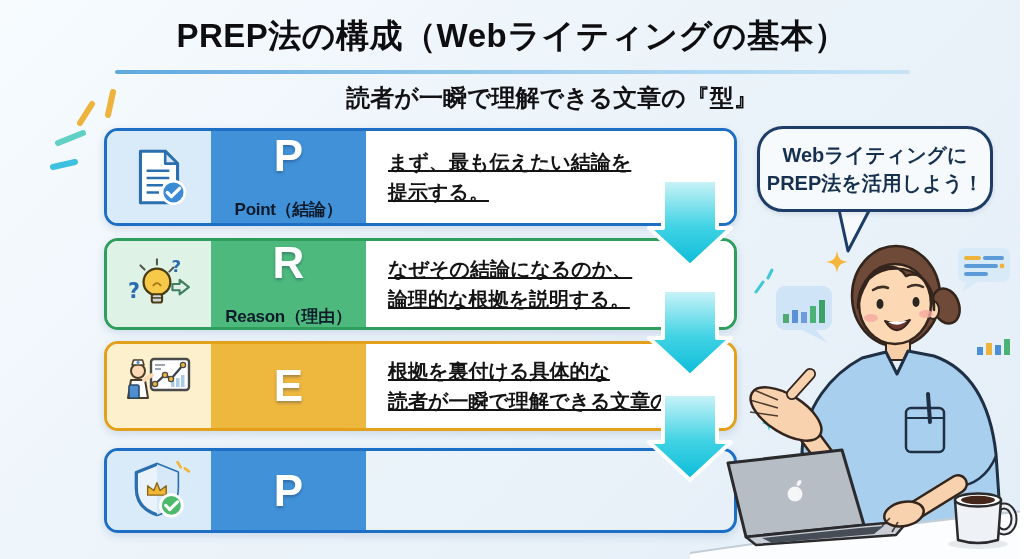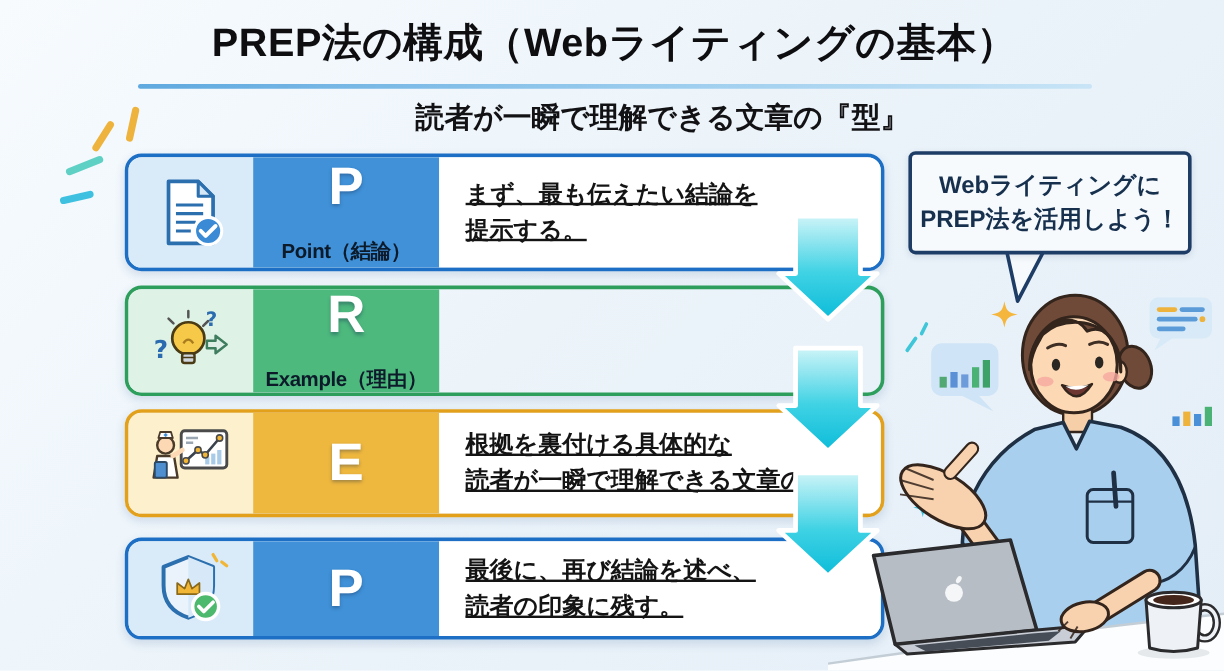--- a/index.html
+++ b/index.html
@@ -36,21 +36,21 @@
   .desc-cell{flex:1;background:#ffffff;display:flex;align-items:center;
              padding:0 10px 0 22px;font-size:20px;font-weight:800;color:#141414;
              line-height:1.5;white-space:pre-line;text-decoration:underline;}
 
   
   .down-arrow{position:absolute;left:646px;z-index:2;}
 
   
   .bubble-tail{position:absolute;left:830px;top:203px;z-index:4;}
   .speech-bubble{position:absolute;left:757px;top:126px;width:236px;height:86px;z-index:5;
-      box-sizing:border-box;border:3.5px solid #1e3d66;border-radius:6px;background:#f6fafd;
+      box-sizing:border-box;border:3.5px solid #1e3d66;border-radius:26px;background:#f6fafd;
       display:flex;align-items:center;justify-content:center;text-align:center;
       font-size:20px;font-weight:800;color:#16304e;line-height:1.4;white-space:pre-line;
       box-shadow:0 2px 5px rgba(30,60,100,.12);}
 
   
   .illustration{position:absolute;left:690px;top:222px;z-index:3;}
   .sparkle-lines{position:absolute;left:40px;top:85px;z-index:1;}
 </style>
 </head>
 <body>
@@ -96,22 +96,24 @@
         <path d="M14,14 L18,18 M30,8 L30,13 M46,16 L42,20" stroke="#555" stroke-width="2" stroke-linecap="round"></path>
         <circle cx="30" cy="30" r="13" fill="#f7c948" stroke="#4a3b14" stroke-width="2.2"></circle>
         <path d="M26,34 q4,-6 8,0" fill="none" stroke="#a87c1f" stroke-width="1.8"></path>
         <rect x="25" y="42" width="10" height="8" rx="2" fill="#cfd6dd" stroke="#4a3b14" stroke-width="2"></rect>
         <line x1="25" y1="45.5" x2="35" y2="45.5" stroke="#4a3b14" stroke-width="1.4"></line>
         <path d="M45,32 h7 v-4 l9,7 l-9,7 v-4 h-7 z" fill="#dfeee6" stroke="#3f7d5f" stroke-width="2" stroke-linejoin="round"></path>
       </svg>
     </div>
     <div class="label-cell">
       <div class="letter">R</div>
-      <div class="label">Example（理由）</div>
-    </div>
+      <div class="label">Reason（理由）</div>
+    </div>
+    <div class="desc-cell">なぜその結論になるのか、
+論理的な根拠を説明する。</div>
   </div>
 
   <div class="row theme-amber" style="top:341px;height:90px;">
     <div class="icon-cell">
       <svg width="70" height="66" viewBox="0 0 70 64">
         <rect x="27" y="5" width="38" height="31" rx="3" fill="#ffffff" stroke="#4a4a4a" stroke-width="2.4"></rect>
         <line x1="31" y1="11" x2="41" y2="11" stroke="#9aa7b2" stroke-width="2"></line>
         <line x1="31" y1="15" x2="37" y2="15" stroke="#9aa7b2" stroke-width="2"></line>
         <rect x="47" y="27" width="3.5" height="6" fill="#a8cbe8"></rect>
         <rect x="52" y="24" width="3.5" height="9" fill="#a8cbe8"></rect>
@@ -144,22 +146,20 @@
         <path d="M30,6 L50,14 V29 C50,43 42,51 30,55 Z" fill="#d7e9f8"></path>
         <path d="M21,36 v-9 l6,4.5 l3,-7.5 l3,7.5 l6,-4.5 v9 z" fill="#f2b636" stroke="#8a6a1a" stroke-width="1.4" stroke-linejoin="round"></path>
         <circle cx="44" cy="46" r="10.5" fill="#4cb96c" stroke="#ffffff" stroke-width="2.8"></circle>
         <path d="M38.5,46 l4,4 l7.5,-7.5" fill="none" stroke="#ffffff" stroke-width="3" stroke-linecap="round" stroke-linejoin="round"></path>
         <path d="M50,4 L53,9 M57,10 L61,13" stroke="#f2b636" stroke-width="2.6" stroke-linecap="round"></path>
       </svg>
     </div>
     <div class="label-cell">
       <div class="letter">P</div>
     </div>
-    <div class="desc-cell">最後に、再び結論を述べ、
-読者の印象に残す。</div>
   </div>
 
   <svg class="down-arrow" style="top:178px;" width="88" height="92" viewBox="0 0 88 92">
     <defs>
         <linearGradient id="ag1" x1="0" y1="0" x2="0" y2="1">
       <stop offset="0" stop-color="#cef4f8"></stop>
           <stop offset=".55" stop-color="#3fd2e4"></stop>
           <stop offset="1" stop-color="#0cbcd9"></stop>
     </linearGradient>
       </defs>

